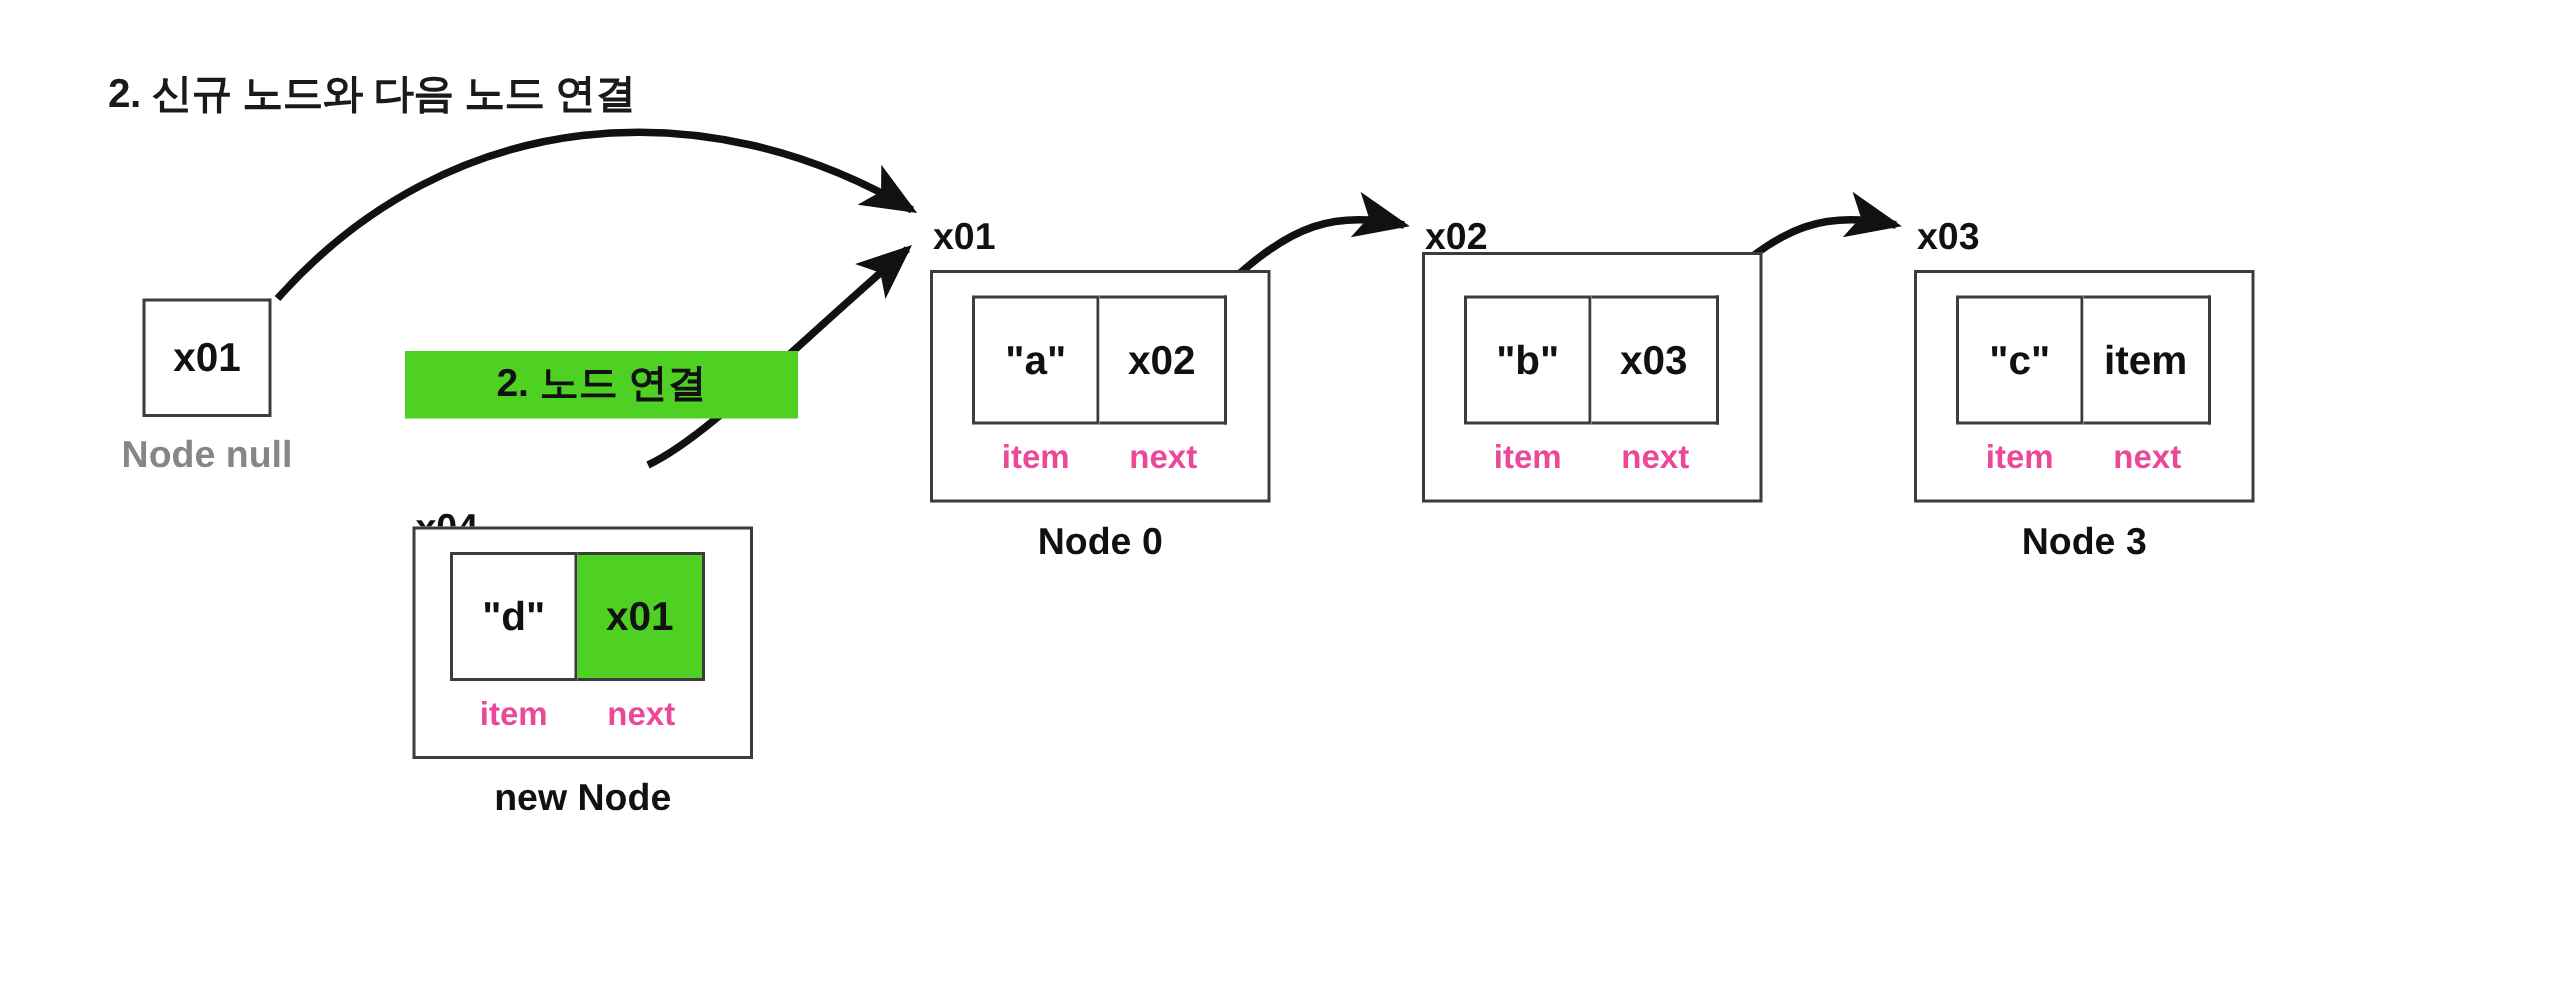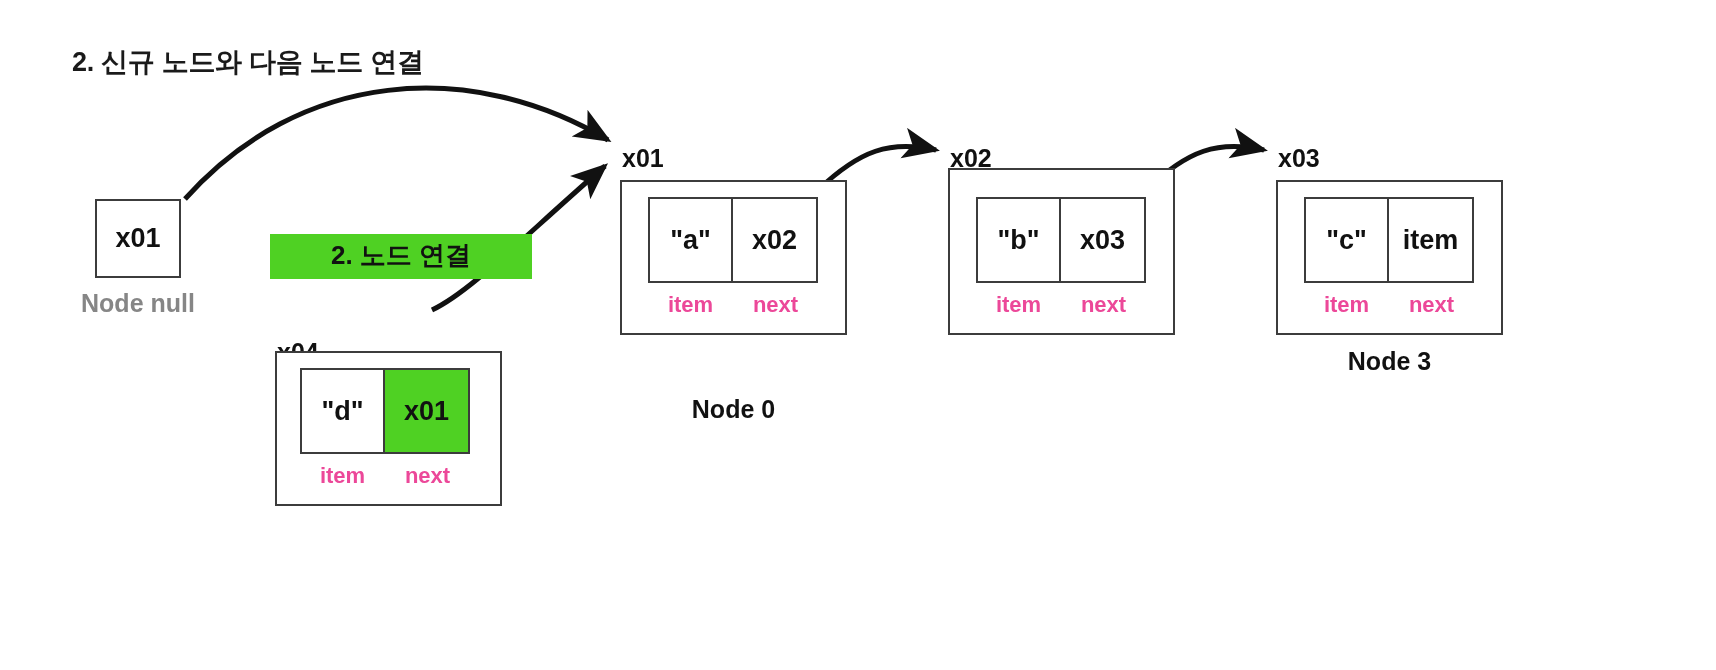--- a/index.html
+++ b/index.html
@@ -193,32 +193,33 @@
   <div class="addr-label" style="left:277px; top:338px;">x04</div>
   <div class="node-outer" style="left:275px; top:351px; width:227px; height:155px;"></div>
   <div class="cells" style="left:300px; top:368px; width:170px; height:86px;">
     <div class="cell" style="width:85px;">"d"</div>
     <div class="cell green" style="width:85px;">x01</div>
   </div>
   <div class="field-labels" style="left:300px; top:463px; width:170px;">
     <div class="field-label" style="width:85px;">item</div>
     <div class="field-label" style="width:85px;">next</div>
   </div>
+  <div class="node-caption" style="left:275px; top:518px; width:227px;">new Node</div>
 
   <div class="addr-label" style="left:622px; top:144px;">x01</div>
   <div class="node-outer" style="left:620px; top:180px; width:227px; height:155px;"></div>
   <div class="cells" style="left:648px; top:197px; width:170px; height:86px;">
     <div class="cell" style="width:85px;">"a"</div>
     <div class="cell" style="width:85px;">x02</div>
   </div>
   <div class="field-labels" style="left:648px; top:292px; width:170px;">
     <div class="field-label" style="width:85px;">item</div>
     <div class="field-label" style="width:85px;">next</div>
   </div>
-  <div class="node-caption" style="left:620px; top:347px; width:227px;margin-top:48px;">Node 0</div>
+  <div class="node-caption" style="left:620px; top:347px; width:227px;">Node 0</div>
 
   <div class="addr-label" style="left:950px; top:144px;">x02</div>
   <div class="node-outer" style="left:948px; top:168px; width:227px; height:167px;"></div>
   <div class="cells" style="left:976px; top:197px; width:170px; height:86px;">
     <div class="cell" style="width:85px;">"b"</div>
     <div class="cell" style="width:85px;">x03</div>
   </div>
   <div class="field-labels" style="left:976px; top:292px; width:170px;">
     <div class="field-label" style="width:85px;">item</div>
     <div class="field-label" style="width:85px;">next</div>

